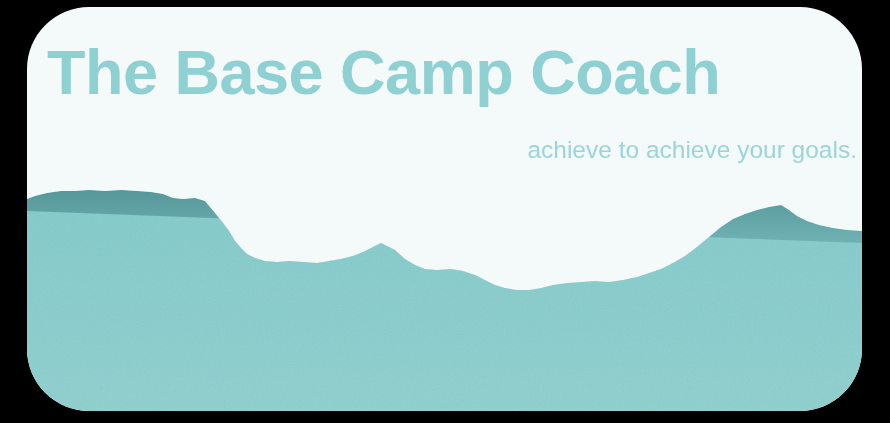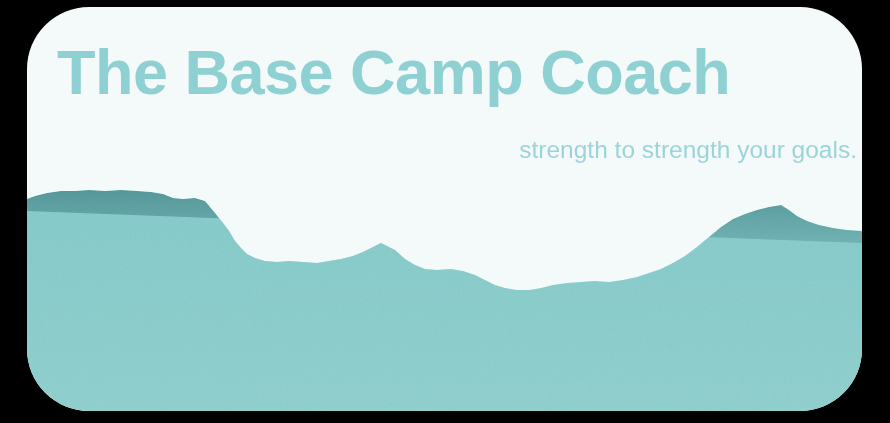--- a/index.html
+++ b/index.html
@@ -52,21 +52,21 @@
   .text-stack {
     position: absolute;
     left: 0;
     top: 0;
     width: 835px;
     height: 404px;
   }
 
   .title {
     position: absolute;
-    left: 30px;
+    left: 20px;
     top: 30px;
     width: 790px;
     font-size: 63px;
     line-height: 70px;
     font-weight: 700;
     letter-spacing: -0.5px;
     color: #8FD0D3;
     white-space: nowrap;
   }
 
@@ -170,20 +170,20 @@
                    L835,236 L0,204 Z" fill="url(#ridgeShade)"></path>
         </g>
       </svg>
     </div>
 
     <div class="text-stack">
 
       <div class="title">The Base Camp Coach</div>
 
       <div class="subtitle">
-        <div>strength to strength your goals.</div>
+        <div>achieve to achieve your goals.</div>
       </div>
 
 
     </div>
 
   </div>
 </div>
 
 </body></html>

